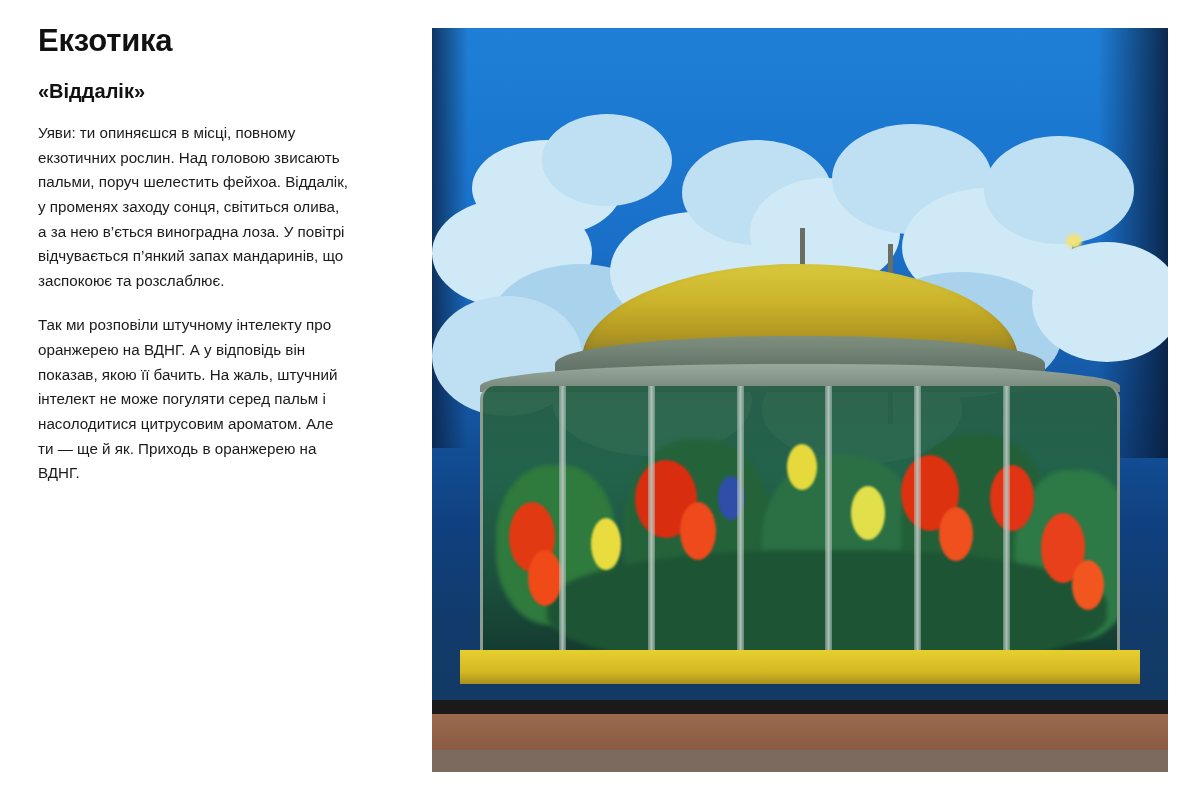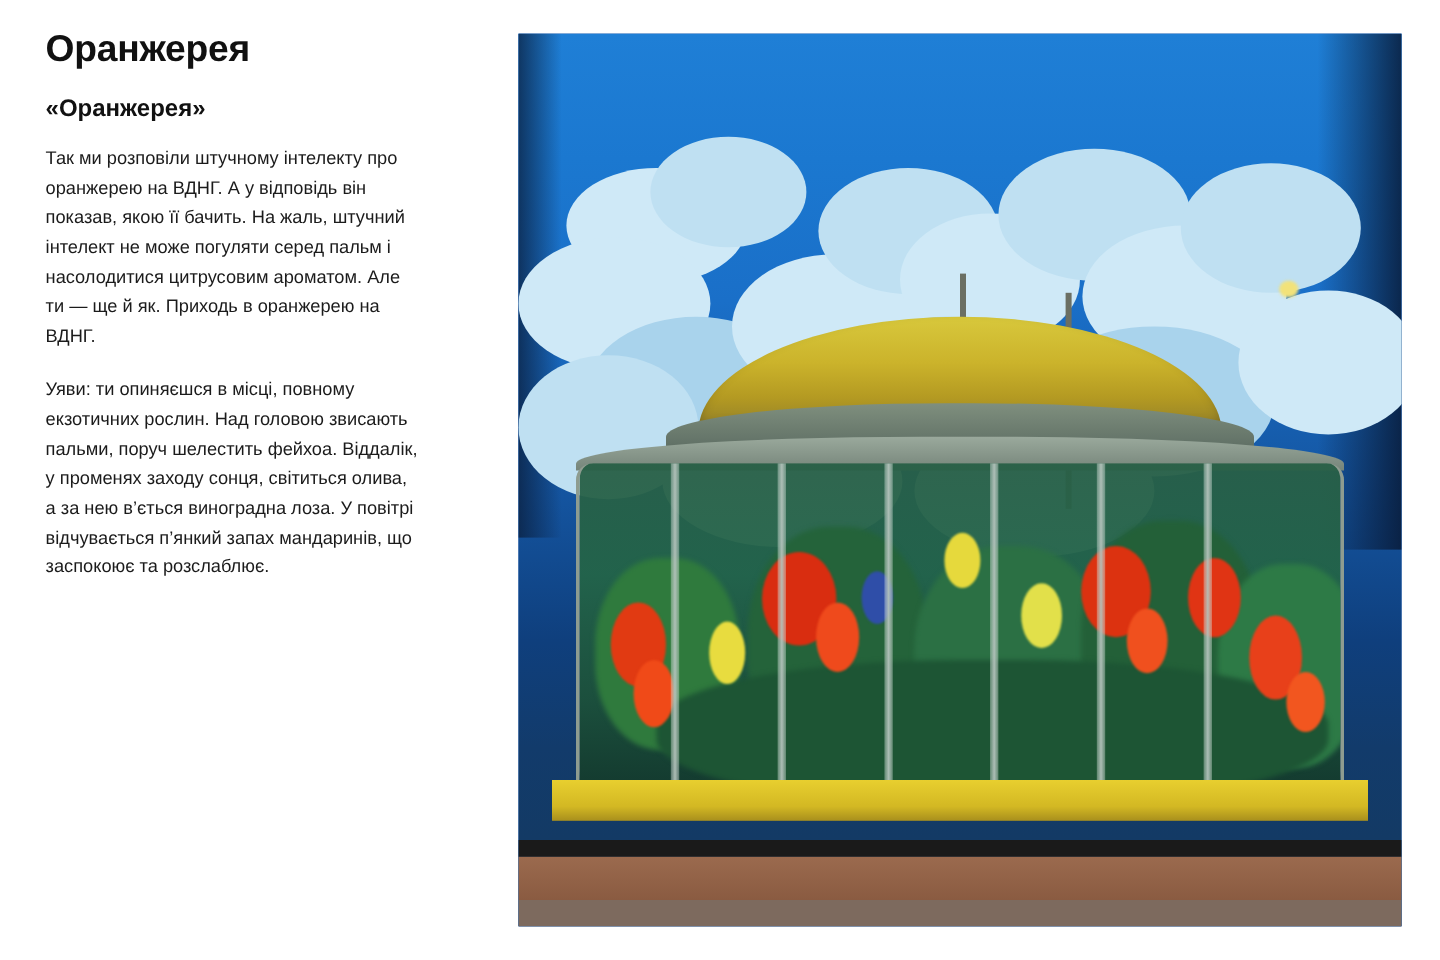--- a/index.html
+++ b/index.html
@@ -268,24 +268,24 @@
     width: 5px;
     background: #6b6f63;
   }
 </style>
 </head>
 <body>
 
 <div class="page">
 
   <div class="left-col">
-    <h1 class="title">Оранжерея</h1>
-    <h2 class="subtitle">«Оранжерея»</h2>
+    <h1 class="title">Екзотика</h1>
+    <h2 class="subtitle">«Віддалік»</h2>
+    <p class="para">Уяви: ти опиняєшся в місці, повному екзотичних рослин. Над головою звисають пальми, поруч шелестить фейхоа. Віддалік, у променях заходу сонця, світиться олива, а за нею в’ється виноградна лоза. У повітрі відчувається п’янкий запах мандаринів, що заспокоює та розслаблює.</p>
     <p class="para">Так ми розповіли штучному інтелекту про оранжерею на ВДНГ. А у відповідь він показав, якою її бачить. На жаль, штучний інтелект не може погуляти серед пальм і насолодитися цитрусовим ароматом. Але ти — ще й як. Приходь в оранжерею на ВДНГ.</p>
-    <p class="para">Уяви: ти опиняєшся в місці, повному екзотичних рослин. Над головою звисають пальми, поруч шелестить фейхоа. Віддалік, у променях заходу сонця, світиться олива, а за нею в’ється виноградна лоза. У повітрі відчувається п’янкий запах мандаринів, що заспокоює та розслаблює.</p>
   </div>
 
 
   <div class="photo">
     <div class="sky"></div>
     <div class="sky-edge-l"></div>
     <div class="sky-edge-r"></div>
 
     <div class="cloud lt" style="left:40px;  top:112px; width:150px; height:96px;"></div>
     <div class="cloud" style="left:110px; top:86px;  width:130px; height:92px;"></div>

